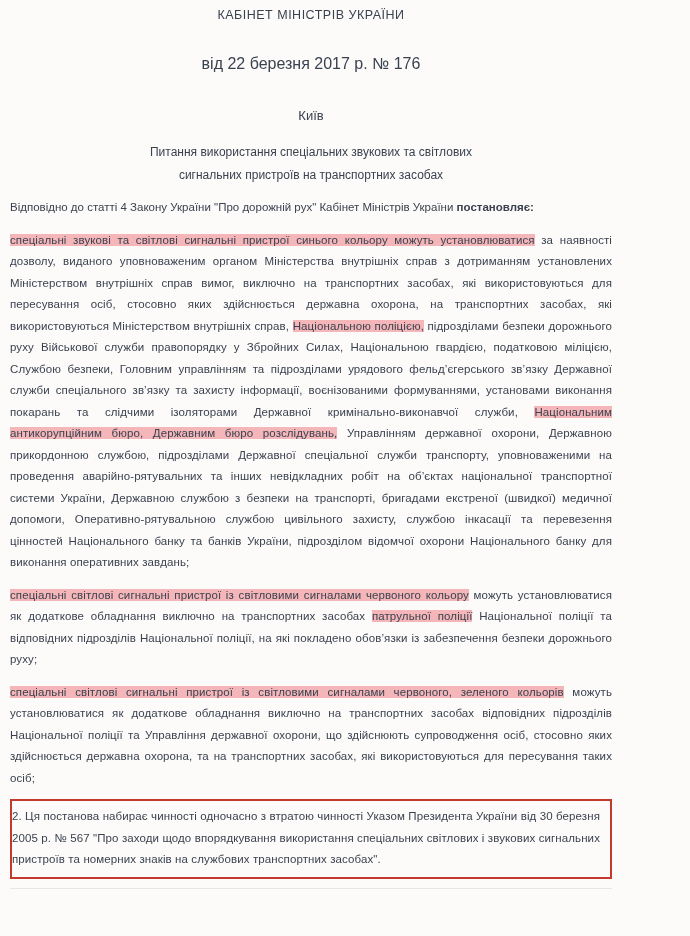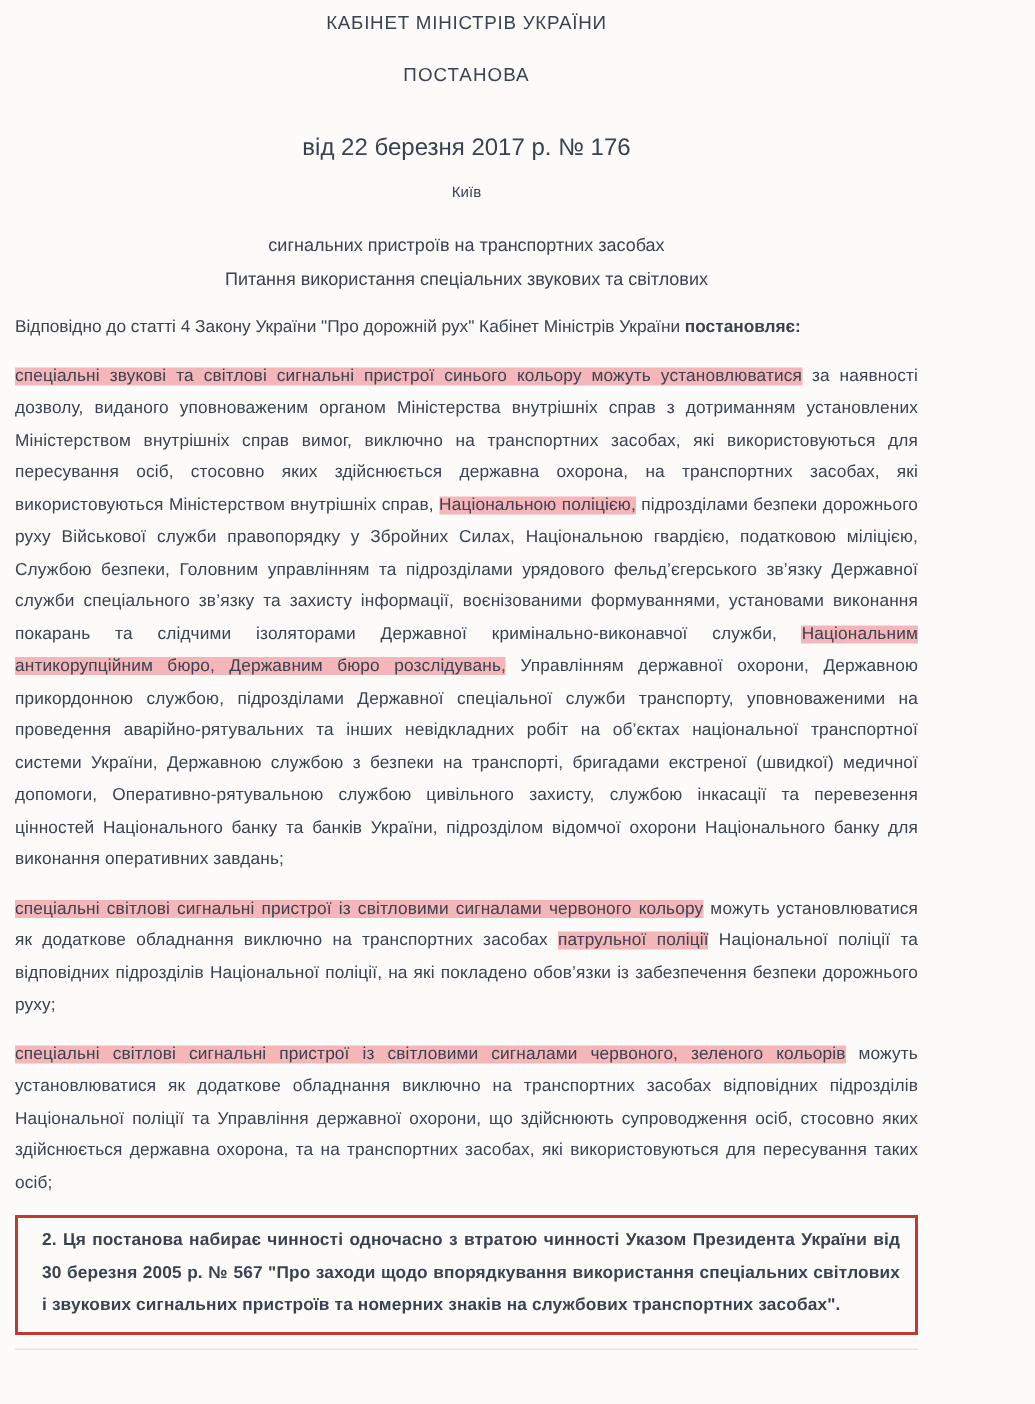--- a/index.html
+++ b/index.html
@@ -17,62 +17,60 @@
     background: var(--bg);
     color: var(--text);
     font-family: "Liberation Sans", sans-serif;
     overflow: hidden;
   }
   .page { padding: 6px 10px 0 10px; width: 622px; height: 936px; }
   .center { text-align: center; }
   .org      { font-size: 12.5px; letter-spacing: .5px; padding-top: 2px; }
   .doc-type { margin-top: 21px; font-size: 12.5px; letter-spacing: .7px; }
   .doc-date { margin-top: 33px; font-size: 16px; }
-  .doc-city { margin-top: 15px; font-size: 10px; text-align: center; }
+  .doc-city { margin-top: 35px; font-size: 13px; text-align: center; }
   .doc-title{ margin-top: 18px; font-size: 12px; line-height: 23px; }
   p { margin: 0; }
   .line { font-size: 11.5px; line-height: 21.5px; }
   .intro  { margin-top: 10px; }
   .clause { margin-top: 12px; }
   .para {
     margin-top: 11px;
     text-align: justify;
     letter-spacing: .1px;
   }
   .intro b { font-weight: bold; }
   .hl { background: var(--highlight); }
   .red-box {
     margin-top: 10px;
     border: 2px solid var(--box-border);
-    padding: 5px 10px 6px 16px;
-    font-weight: bold;
+    padding: 5px 10px 6px 0;
   }
   .red-box .para { margin-top: 0; }
   .divider {
     border: 0;
     border-top: 1px solid var(--divider);
     margin: 9px 0 0 0;
   }
 </style>
 </head>
 <body>
 
 <div class="page">
 
   <div class="org center">КАБІНЕТ МІНІСТРІВ УКРАЇНИ</div>
 
-  <div class="doc-type center">ПОСТАНОВА</div>
 
   <div class="doc-date center">від 22 березня 2017 р. № 176</div>
 
   <div class="doc-city center">Київ</div>
 
   <div class="doc-title center">
+    <div>Питання використання спеціальних звукових та світлових</div>
     <div>сигнальних пристроїв на транспортних засобах</div>
-    <div>Питання використання спеціальних звукових та світлових</div>
   </div>
 
   <p class="line intro"><span>Відповідно до статті 4 Закону України "Про дорожній рух" Кабінет Міністрів України </span><b>постановляє:</b></p>
 
 
   <p class="line para"><span class="hl">спеціальні звукові та світлові сигнальні пристрої синього кольору можуть установлюватися</span><span> за наявності дозволу, виданого уповноваженим органом Міністерства внутрішніх справ з дотриманням установлених Міністерством внутрішніх справ вимог, виключно на транспортних засобах, які використовуються для пересування осіб, стосовно яких здійснюється державна охорона, на транспортних засобах, які використовуються Міністерством внутрішніх справ, </span><span class="hl">Національною поліцією,</span><span> підрозділами безпеки дорожнього руху Військової служби правопорядку у Збройних Силах, Національною гвардією, податковою міліцією, Службою безпеки, Головним управлінням та підрозділами урядового фельд’єгерського зв’язку Державної служби спеціального зв’язку та захисту інформації, воєнізованими формуваннями, установами виконання покарань та слідчими ізоляторами Державної кримінально-виконавчої служби, </span><span class="hl">Національним антикорупційним бюро, Державним бюро розслідувань,</span><span> Управлінням державної охорони, Державною прикордонною службою, підрозділами Державної спеціальної служби транспорту, уповноваженими на проведення аварійно-рятувальних та інших невідкладних робіт на об’єктах національної транспортної системи України, Державною службою з безпеки на транспорті, бригадами екстреної (швидкої) медичної допомоги, Оперативно-рятувальною службою цивільного захисту, службою інкасації та перевезення цінностей Національного банку та банків України, підрозділом відомчої охорони Національного банку для виконання оперативних завдань;</span></p>
 
   <p class="line para"><span class="hl">спеціальні світлові сигнальні пристрої із світловими сигналами червоного кольору</span><span> можуть установлюватися як додаткове обладнання виключно на транспортних засобах </span><span class="hl">патрульної поліції</span><span> Національної поліції та відповідних підрозділів Національної поліції, на які покладено обов’язки із забезпечення безпеки дорожнього руху;</span></p>
 
   <p class="line para"><span class="hl">спеціальні світлові сигнальні пристрої із світловими сигналами червоного, зеленого кольорів</span><span> можуть установлюватися як додаткове обладнання виключно на транспортних засобах відповідних підрозділів Національної поліції та Управління державної охорони, що здійснюють супроводження осіб, стосовно яких здійснюється державна охорона, та на транспортних засобах, які використовуються для пересування таких осіб;</span></p>

